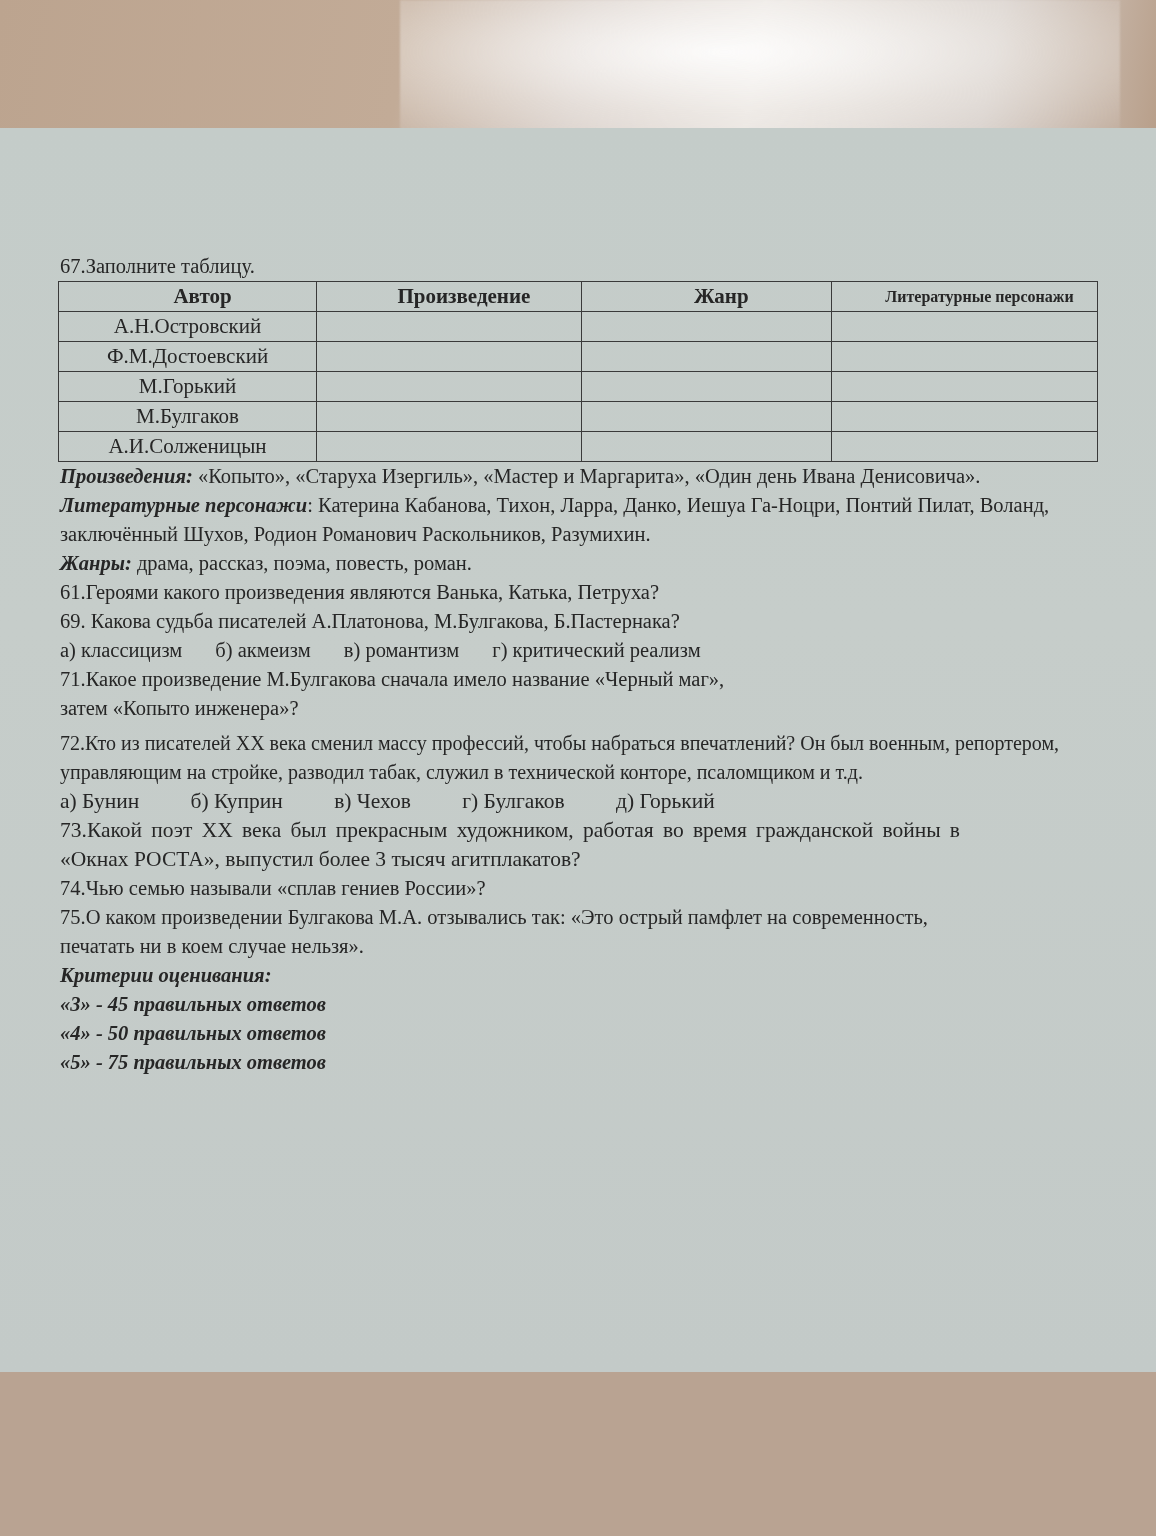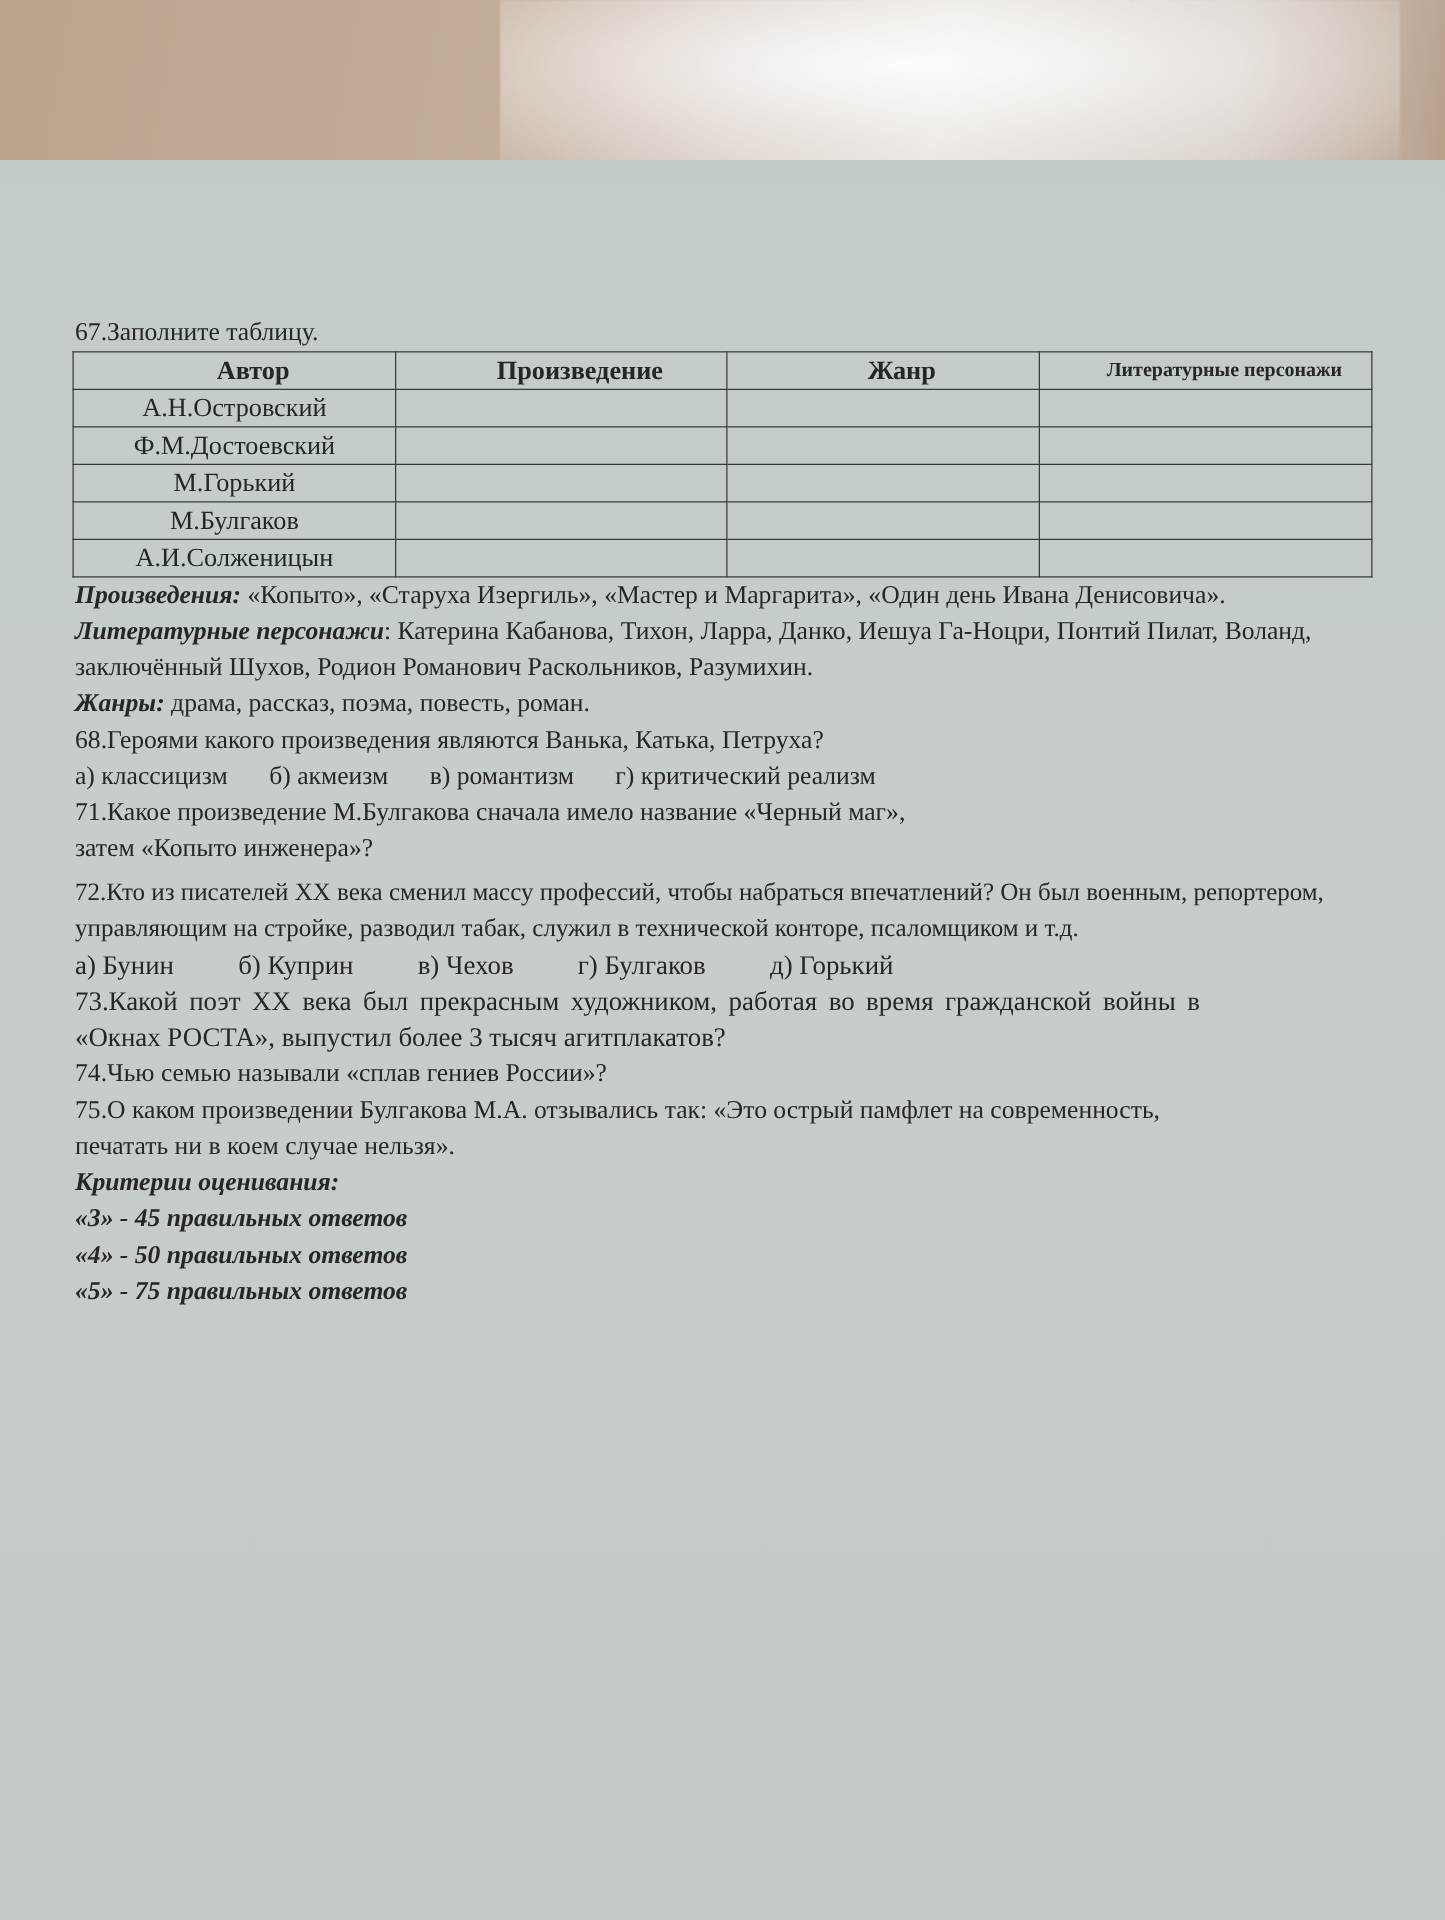--- a/index.html
+++ b/index.html
@@ -11,21 +11,21 @@
   .desk {
     position: absolute; left: 0; top: 0; width: 1156px; height: 135px;
     background: linear-gradient(100deg, #bca48f 0%, #c2ab97 35%, #d9cfc9 50%, #eeeae6 65%, #d8d1cc 85%, #b89f8a 100%);
   }
   .bag {
     position: absolute; left: 400px; top: 0; width: 720px; height: 130px;
     background: radial-gradient(ellipse at 45% 40%, rgba(255,255,255,0.85), rgba(240,236,232,0.5) 55%, rgba(210,200,195,0.2) 100%);
     filter: blur(1px);
   }
   .paper {
-    position: absolute; left: 0; top: 128px; width: 1156px; height: 1408px;
+    position: absolute; left: 0; top: 128px; width: 1156px; height: 1244px;
     background: linear-gradient(180deg, #c4ccc9 0%, #c6cdca 40%, #c3cac8 100%);
     color: #262626;
   }
   .content { position: absolute; left: 60px; top: 124px; width: 1050px; font-size: 20.5px; line-height: 29px; }
   .title67 { margin: 0; }
   table.tbl {
     border-collapse: collapse; width: 1040px; margin-top: 0; margin-left: -2px;
     font-size: 21px;
   }
   table.tbl td, table.tbl th {
@@ -100,21 +100,22 @@
     <p>
       <span class="bi">Произведения:</span><span> «Копыто», «Старуха Изергиль», «Мастер и Маргарита», «Один день Ивана Денисовича».</span>
     </p>
     <p>
       <span class="bi">Литературные персонажи</span><span>: Катерина Кабанова, Тихон, Ларра, Данко, Иешуа Га-Ноцри, Понтий Пилат, Воланд, заключённый Шухов, Родион Романович Раскольников, Разумихин.</span>
     </p>
     <p>
       <span class="bi">Жанры:</span><span> драма, рассказ, поэма, повесть, роман.</span>
     </p>
 
-    <p>68.Героями какого произведения являются Ванька, Катька, Петруха?</p>
+    <p>61.Героями какого произведения являются Ванька, Катька, Петруха?</p>
+    <p>69. Какова судьба писателей А.Платонова, М.Булгакова, Б.Пастернака?</p>
 
     <p class="opts">
       <span>а) классицизм</span>
       <span>б) акмеизм</span>
       <span>в) романтизм</span>
       <span>г) критический реализм</span>
     </p>
 
     <p style="width:680px">71.Какое произведение М.Булгакова сначала имело название «Черный маг», затем «Копыто инженера»?</p>
 

